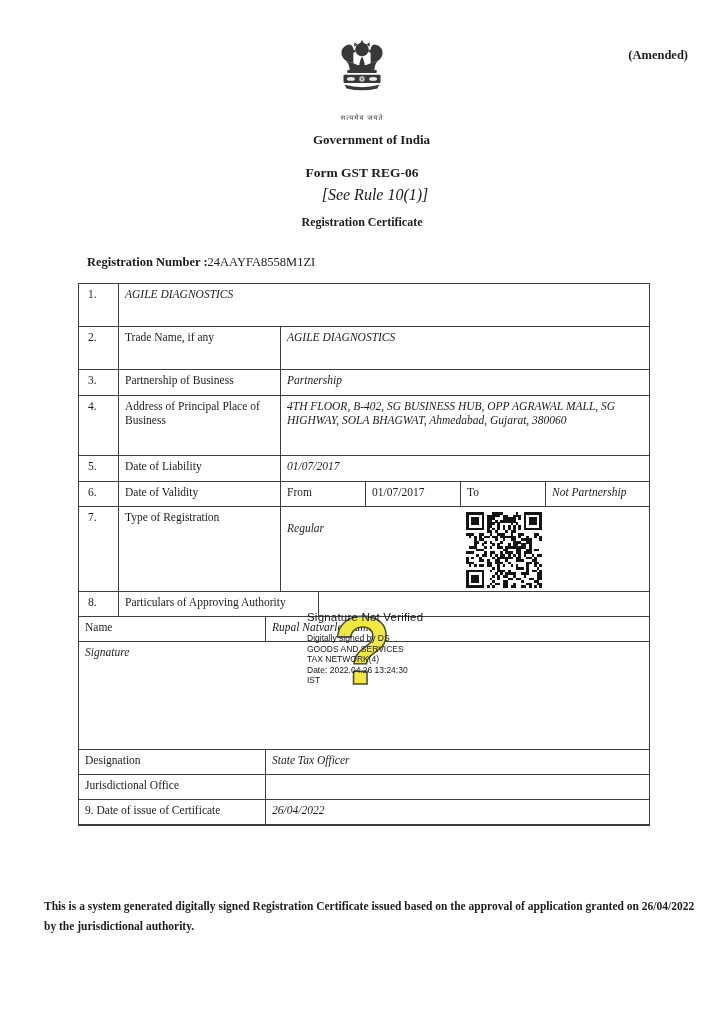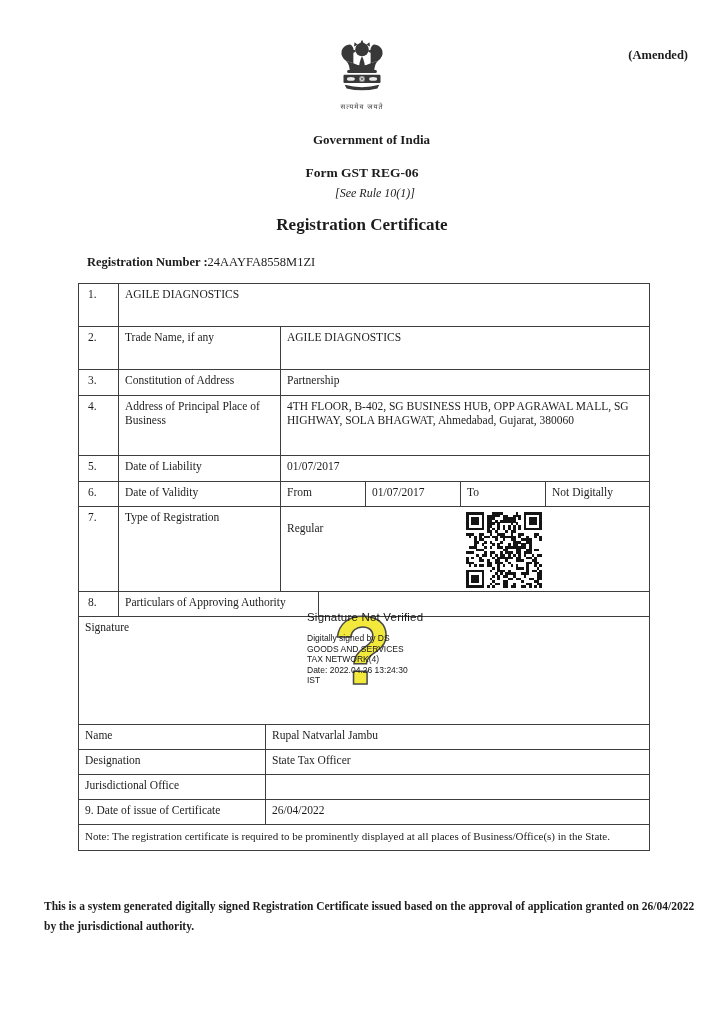--- a/index.html
+++ b/index.html
@@ -6,42 +6,42 @@
   .page{
     position:relative;
     width:724px;height:1024px;
     background:#ffffff;
     font-family:"Liberation Serif", serif;
     color:#1c1c1c;
     overflow:hidden;
   }
   
   .emblem-wrap{position:absolute;top:36px;left:0;right:0;text-align:center;}
-  .emblem-motto{font-size:7px;color:#3a3a3a;margin-top:4px;letter-spacing:1px;font-family:"Liberation Serif",serif;}
+  .emblem-motto{font-size:7px;color:#3a3a3a;margin-top:15px;letter-spacing:1px;font-family:"Liberation Serif",serif;}
   .amended{position:absolute;top:48px;right:36px;font-weight:bold;font-size:12.5px;}
   .headings{position:absolute;top:132px;left:0;right:0;text-align:center;}
   .h-gov{font-weight:bold;font-size:13px;padding-left:19px;}
   .h-form{font-weight:bold;font-size:13.5px;margin-top:17px;}
-  .h-rule{font-style:italic;font-size:12px;margin-top:5px;margin-left:26px;}
-  .doc-title{position:absolute;top:215px;left:0;right:0;text-align:center;font-weight:bold;font-size:17px;}
+  .h-rule{font-style:italic;font-size:16px;margin-top:5px;margin-left:26px;}
+  .doc-title{position:absolute;top:215px;left:0;right:0;text-align:center;font-weight:bold;font-size:12px;}
   .regline{position:absolute;top:255px;left:87px;font-size:12.5px;}
   .regline b{font-weight:bold;}
   
   .table-wrap{
     position:absolute;left:78px;top:283px;width:570px;
     border:1px solid #3e3e3e;
     font-size:11.5px;line-height:14px;
   }
   .trow{display:flex;border-bottom:1px solid #3e3e3e;box-sizing:border-box;}
   .trow.last{border-bottom:none;}
   .cell{border-right:1px solid #3e3e3e;box-sizing:border-box;padding:3px 5px 2px 6px;overflow:hidden;}
   .cell.end{border-right:none;}
   .c-num{width:40px;flex:0 0 auto;padding-left:9px;}
   .c-label{width:162px;flex:0 0 auto;}
-  .c-value{flex:1 1 auto;}
+  .c-value{flex:1 1 auto;font-style:italic;}
   .h43{height:43px;} .h26{height:26px;} .h60{height:60px;} .h25{height:25px;} .h85{height:85px;} .h108{height:108px;}
   .c-from{width:85px;flex:0 0 auto;}
   .c-fromv{width:95px;flex:0 0 auto;}
   .c-to{width:85px;flex:0 0 auto;}
   .c-num8{width:40px;flex:0 0 auto;padding-left:9px;}
   .c-label8{width:200px;flex:0 0 auto;}
   .c-olabel{width:187px;flex:0 0 auto;}
   .reg-cell{position:relative;padding-top:14px;}
   .qr{position:absolute;left:185px;top:5px;width:76px;height:76px;}
   .note-cell{font-size:11px;padding-top:4px;}
@@ -119,21 +119,21 @@
     </div>
 
     <div class="trow h43">
       <div class="cell c-num">2.</div>
       <div class="cell c-label">Trade Name, if any</div>
       <div class="cell c-value end">AGILE DIAGNOSTICS</div>
     </div>
 
     <div class="trow h26">
       <div class="cell c-num">3.</div>
-      <div class="cell c-label">Constitution of Address</div>
+      <div class="cell c-label">Partnership of Business</div>
       <div class="cell c-value end">Partnership</div>
     </div>
 
     <div class="trow h60">
       <div class="cell c-num">4.</div>
       <div class="cell c-label">Address of Principal Place of Business</div>
       <div class="cell c-value end">4TH FLOOR, B-402, SG BUSINESS HUB, OPP AGRAWAL MALL, SG HIGHWAY, SOLA BHAGWAT, Ahmedabad, Gujarat, 380060</div>
     </div>
 
     <div class="trow h26">
@@ -141,21 +141,21 @@
       <div class="cell c-label">Date of Liability</div>
       <div class="cell c-value end">01/07/2017</div>
     </div>
 
     <div class="trow h25">
       <div class="cell c-num">6.</div>
       <div class="cell c-label">Date of Validity</div>
       <div class="cell c-from">From</div>
       <div class="cell c-fromv">01/07/2017</div>
       <div class="cell c-to">To</div>
-      <div class="cell c-value end">Not Digitally</div>
+      <div class="cell c-value end">Not Partnership</div>
     </div>
 
     <div class="trow h85">
       <div class="cell c-num">7.</div>
       <div class="cell c-label">Type of Registration</div>
       <div class="cell c-value end reg-cell">
         <span>Regular</span>
         <span class="qr"><svg viewBox="0 0 76 76" width="76" height="76">
               <g fill="#141414" shape-rendering="crispEdges">
                 <rect x="0.00" y="0.00" width="2.67" height="2.67"></rect>
@@ -563,46 +563,43 @@
               </g>
             </svg></span>
       </div>
     </div>
 
     <div class="trow h25">
       <div class="cell c-num8">8.</div>
       <div class="cell c-label8">Particulars of Approving Authority</div>
     </div>
 
-    <div class="trow h108">
-      <div class="cell c-value end">Signature</div>
-    </div>
-
     <div class="trow h25">
       <div class="cell c-olabel">Name</div>
       <div class="cell c-value end">Rupal Natvarlal Jambu</div>
     </div>
 
+    <div class="trow h108">
+      <div class="cell c-value end">Signature</div>
+    </div>
+
     <div class="trow h25">
       <div class="cell c-olabel">Designation</div>
       <div class="cell c-value end">State Tax Officer</div>
     </div>
 
     <div class="trow h25">
       <div class="cell c-olabel">Jurisdictional Office</div>
     </div>
 
     <div class="trow h25">
       <div class="cell c-olabel">9. Date of issue of Certificate</div>
       <div class="cell c-value end">26/04/2022</div>
     </div>
 
-    <div class="trow h25 last">
-      <div class="cell c-value end note-cell">Note: The registration certificate is required to be prominently displayed at all places of Business/Office(s) in the State.</div>
-    </div>
 
     <div class="stamp">
       <span class="qmark">?</span>
       <div class="stamp-status">Signature Not Verified</div>
       <div class="stamp-lines">
         <div>Digitally signed by DS</div>
         <div>GOODS AND SERVICES</div>
         <div>TAX NETWORK(4)</div>
         <div>Date: 2022.04.26 13:24:30</div>
         <div>IST</div>

